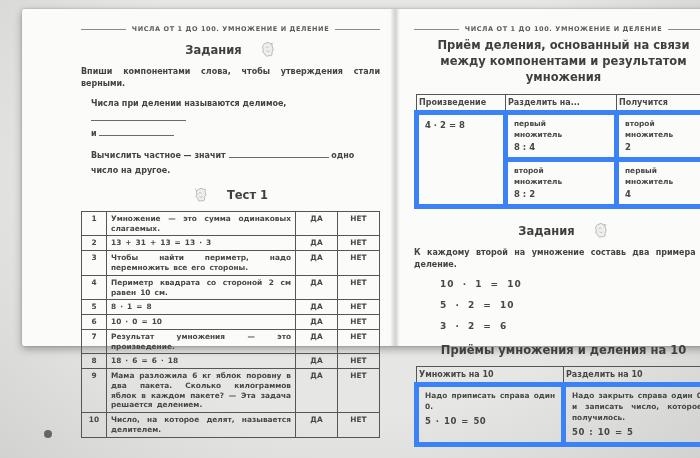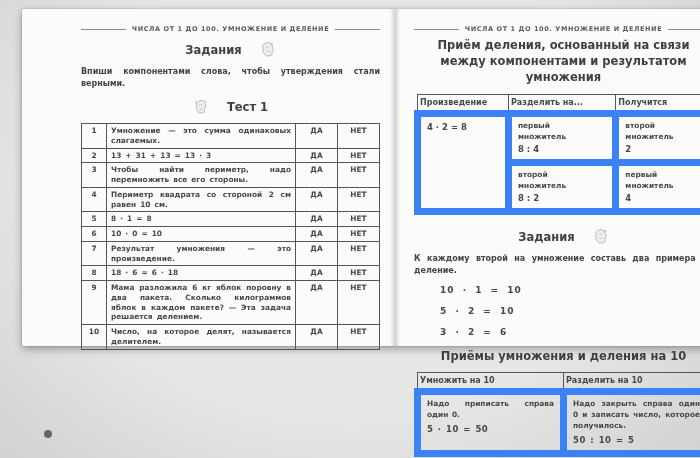--- a/index.html
+++ b/index.html
@@ -75,21 +75,21 @@
   }
   table.division, table.methods {
     width:100%; border-collapse:collapse;
     font-size:7.4px; font-weight:bold; color:#474747;
   }
   table.division th, table.methods th {
     border:1px solid #565654; padding:3px 2px; font-size:8px;
     text-align:left;
   }
   table.division td, table.methods td {
-    border:7px solid #3b82f6; padding:4px 6px; vertical-align:top;
+    border:5px solid #3b82f6; padding:4px 6px; vertical-align:top;
     line-height:1.45;
   }
   td.prod { width:72px; font-size:8.5px; }
   .lbl { display:block; max-width:48px; line-height:1.4; }
   .expr { display:block; font-size:8.5px; margin-top:1px; }
 
   .task-p {
     font-size:8px; font-weight:bold; line-height:1.5;
     text-align:justify; word-spacing:2.5px; margin:0 0 8px 0;
   }
@@ -137,20 +137,31 @@
         <span>Задания</span>
         <svg class="doodle" width="16" height="18" viewBox="0 0 20 22">
           <path d="M6 3 Q10 0 13 3 Q16 2 15 6 Q18 10 15 14 Q16 19 11 18 Q7 20 6 16 Q2 14 4 10 Q2 5 6 3 Z" fill="#ececea" stroke="#8e8e8c" stroke-width="1"></path>
           <path d="M7 8 Q9 6 11 8 M8 12 Q10 14 12 12 M13 5 L16 2" stroke="#8e8e8c" fill="none" stroke-width="0.8"></path>
         </svg>
       </h2>
 
       <p class="bold-intro">Впиши компонентами слова, чтобы утверждения стали верными.</p>
 
       <div class="fillin">
+        <p>
+          <span>Числа при делении называются делимое,</span>
+          <span class="blank b95"></span><br>
+          <span>и</span>
+          <span class="blank b75"></span>
+        </p>
+        <p>
+          <span>Вычислить частное — значит</span>
+          <span class="blank b100"></span>
+          <span>одно число на другое.</span>
+        </p>
       </div>
 
       <h2 class="test">
         <svg class="doodle" width="16" height="18" viewBox="0 0 20 22">
           <path d="M7 4 Q10 1 13 4 Q17 3 15 7 Q18 11 14 14 Q16 19 11 18 Q6 20 6 15 Q2 13 5 10 Q3 5 7 4 Z" fill="#ececea" stroke="#8e8e8c" stroke-width="1"></path>
           <path d="M7 9 Q9 7 11 9 M8 13 Q10 15 12 13 M5 6 L2 3" stroke="#8e8e8c" fill="none" stroke-width="0.8"></path>
         </svg>
         <span>Тест 1</span>
       </h2>
 

